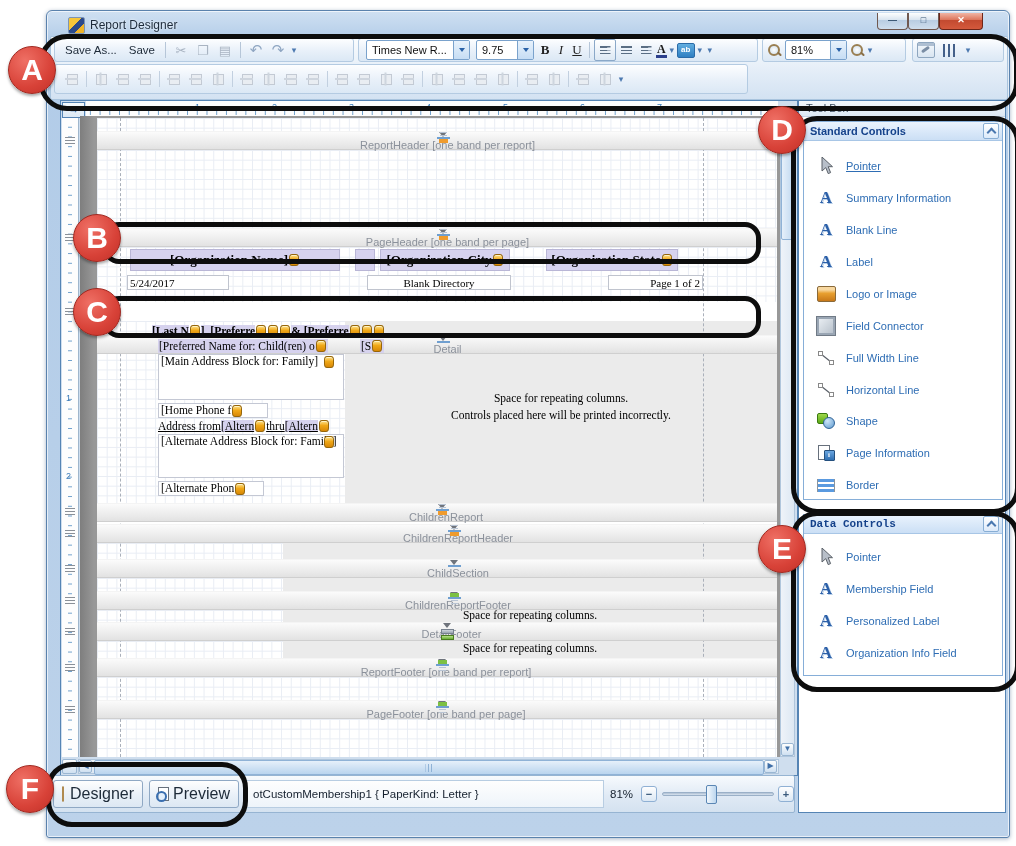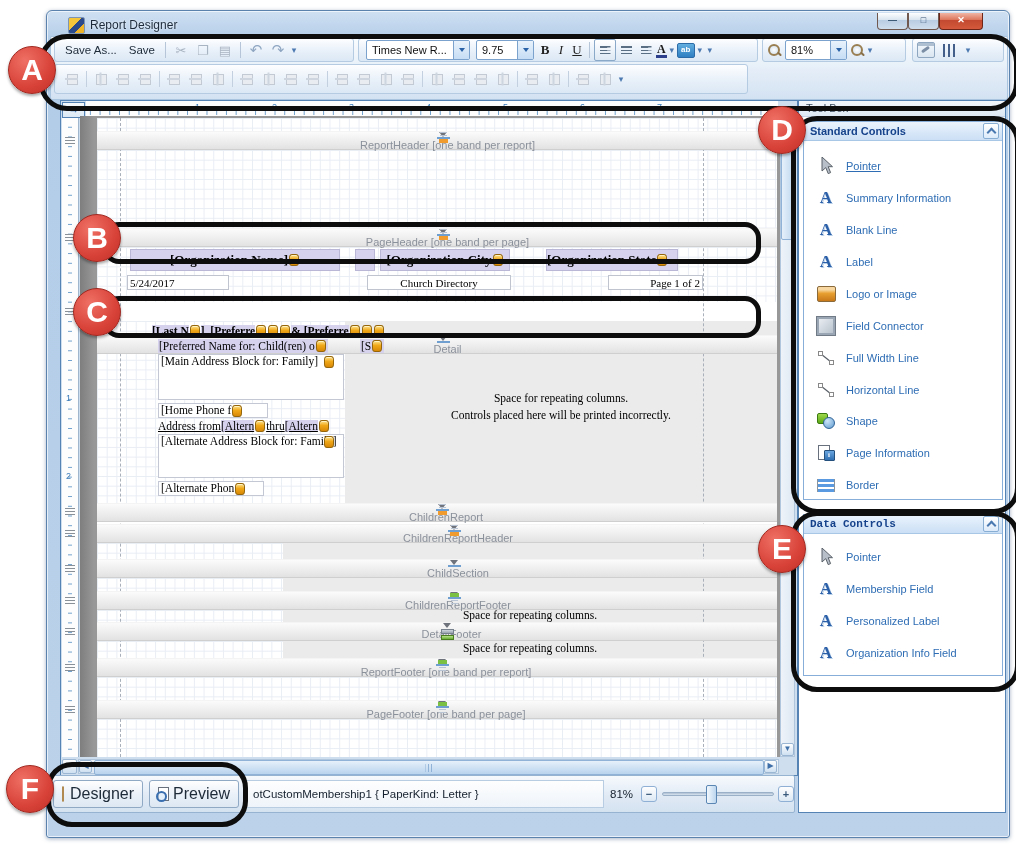--- a/index.html
+++ b/index.html
@@ -422,29 +422,29 @@
       <span>[Organization Name]</span>
         <span class="db"></span>
     </div>
     <div class="phfield lav" style="left:355px;top:249px;width:20px;height:22px;justify-content:center;">
       <span>-</span>
     </div>
     <div class="phfield lav" style="left:380px;top:249px;width:130px;height:22px;justify-content:center;">
       <span>[Organization City</span>
         <span class="db"></span>
     </div>
-    <div class="phfield lav" style="left:546px;top:249px;width:132px;height:22px;">
+    <div class="phfield lav" style="left:546px;top:249px;width:132px;height:22px;justify-content:center;">
       <span>[Organization State</span>
         <span class="db"></span>
     </div>
     <div class="ph2" style="left:127px;top:275px;width:102px;height:15px;padding-left:2px;">
       <span>5/24/2017</span>
     </div>
     <div class="ph2" style="left:367px;top:275px;width:144px;height:15px;justify-content:center;">
-      <span>Church Directory</span>
+      <span>Blank Directory</span>
     </div>
     <div class="ph2" style="left:608px;top:275px;width:95px;height:15px;justify-content:flex-end;padding-right:2px;">
       <span>Page 1 of 2</span>
     </div>
 
     <div class="dfld" style="left:152px;top:323px;height:15px;font-weight:bold;">
       <span class="lav">[Last N</span>
         <span class="db"></span>
         <span class="lav">], [Preferre</span>
         <span class="db"></span>

